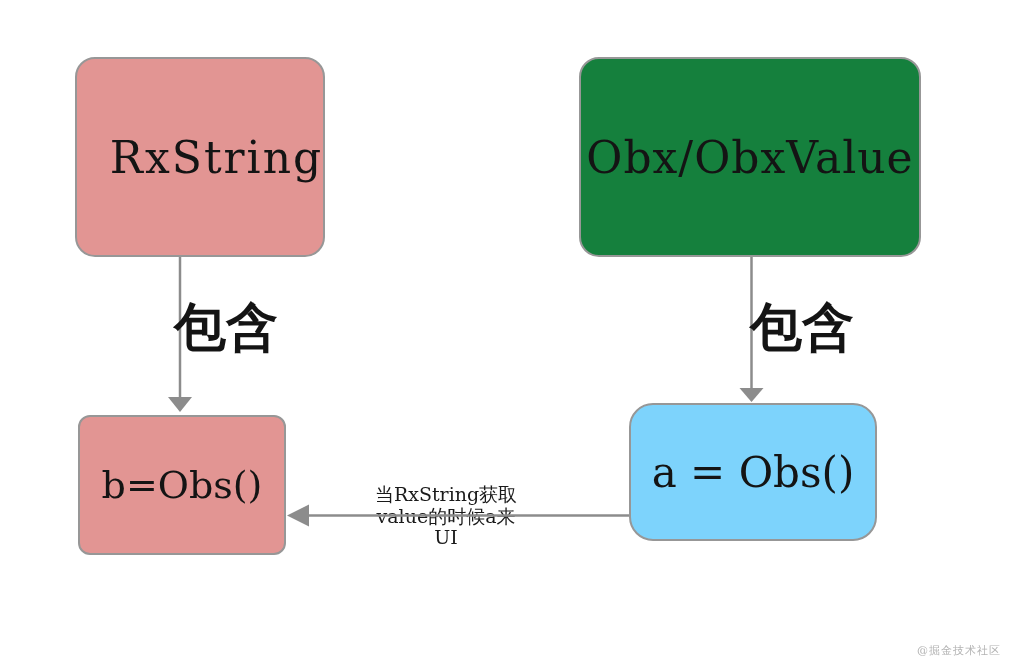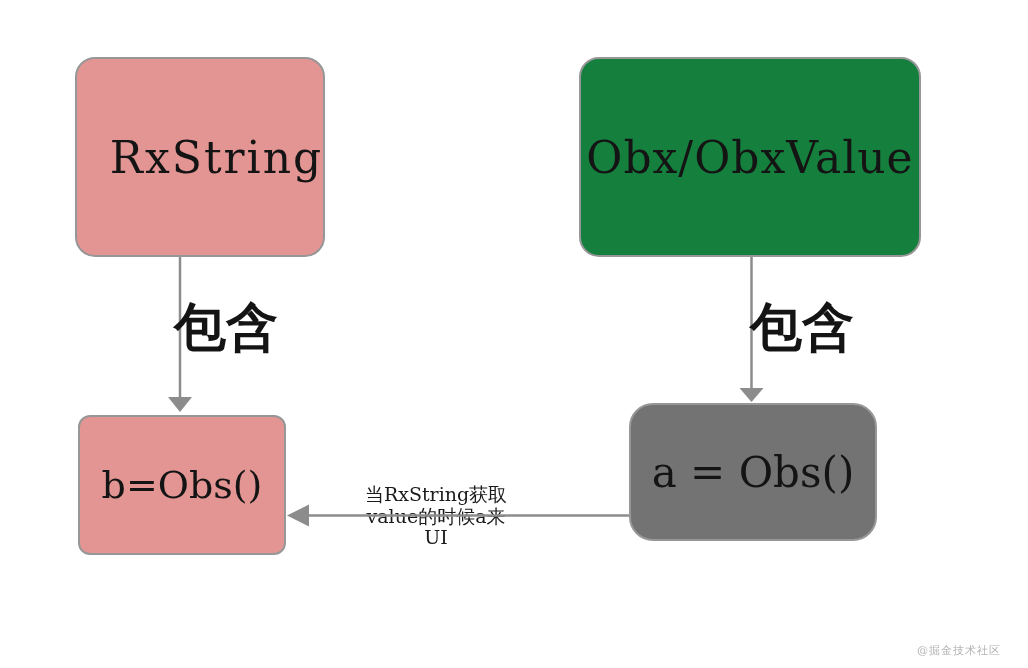--- a/index.html
+++ b/index.html
@@ -33,21 +33,21 @@
     background: #15803d; border-radius: 20px;
     font-size: 44px; letter-spacing: 1px;
   }
   .node-b {
     left: 78px; top: 415px; width: 208px; height: 140px;
     background: #e29593; border-radius: 12px;
     font-size: 38px;
   }
   .node-a {
     left: 629px; top: 403px; width: 248px; height: 138px;
-    background: #737373; border-radius: 24px;
+    background: #7dd3fc; border-radius: 24px;
     font-size: 42px;
   }
   .arrows-layer {
     position: absolute;
     left: 0; top: 0;
     width: 1028px; height: 668px;
     z-index: 3;
     pointer-events: none;
   }
   .arrows-layer line { stroke: #8c8c8c; stroke-width: 2.5; }
@@ -58,21 +58,21 @@
     font-size: 52px;
     line-height: 44px;
     z-index: 4;
     white-space: nowrap;
     font-weight: bold;
   }
   .contains-left  { left: 174px; top: 305px; }
   .contains-right { left: 750px; top: 305px; }
   .listen-note {
     position: absolute;
-    left: 356px; top: 484px; width: 160px;
+    left: 366px; top: 484px; width: 160px;
     text-align: center;
     font-size: 19px;
     line-height: 21.5px;
     color: #1a1a1a;
     z-index: 2;
   }
   .watermark {
     position: absolute;
     right: 27px; top: 643px;
     font-size: 11px;

